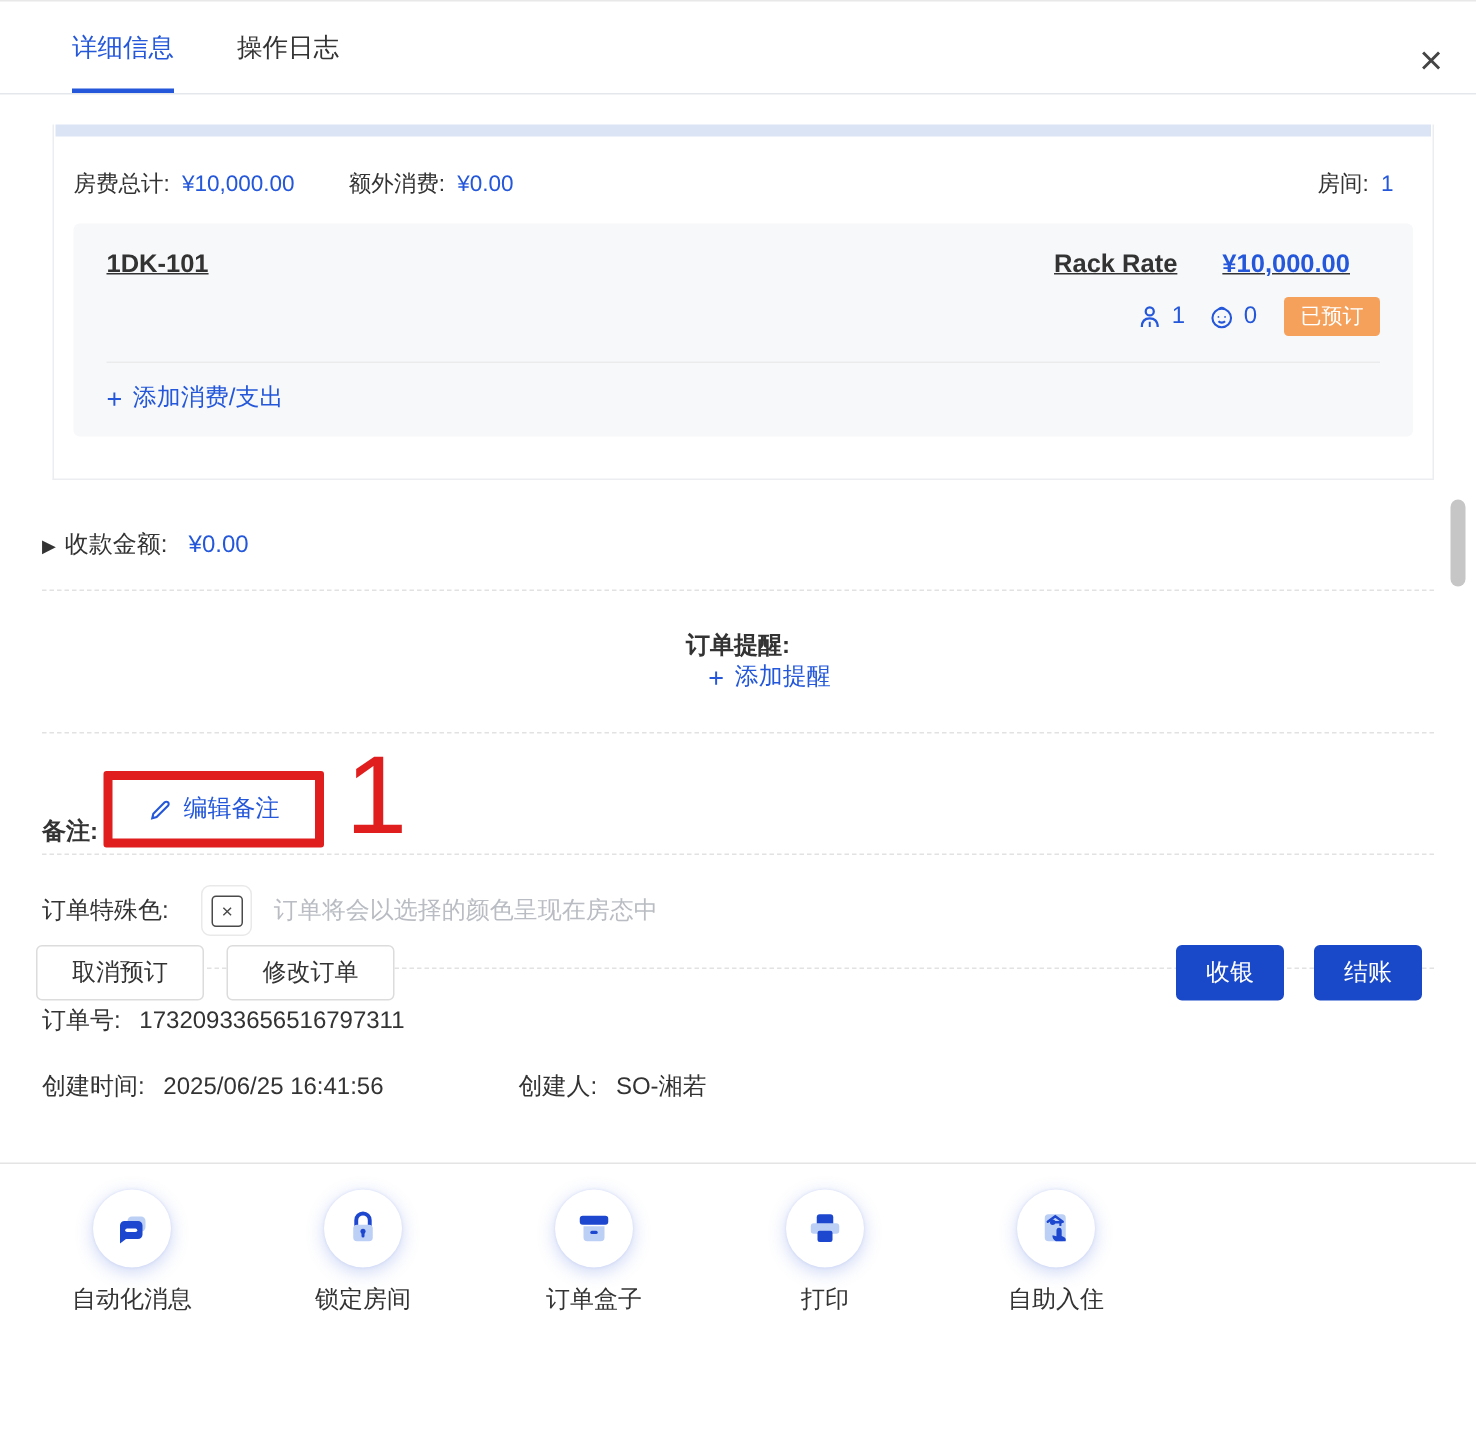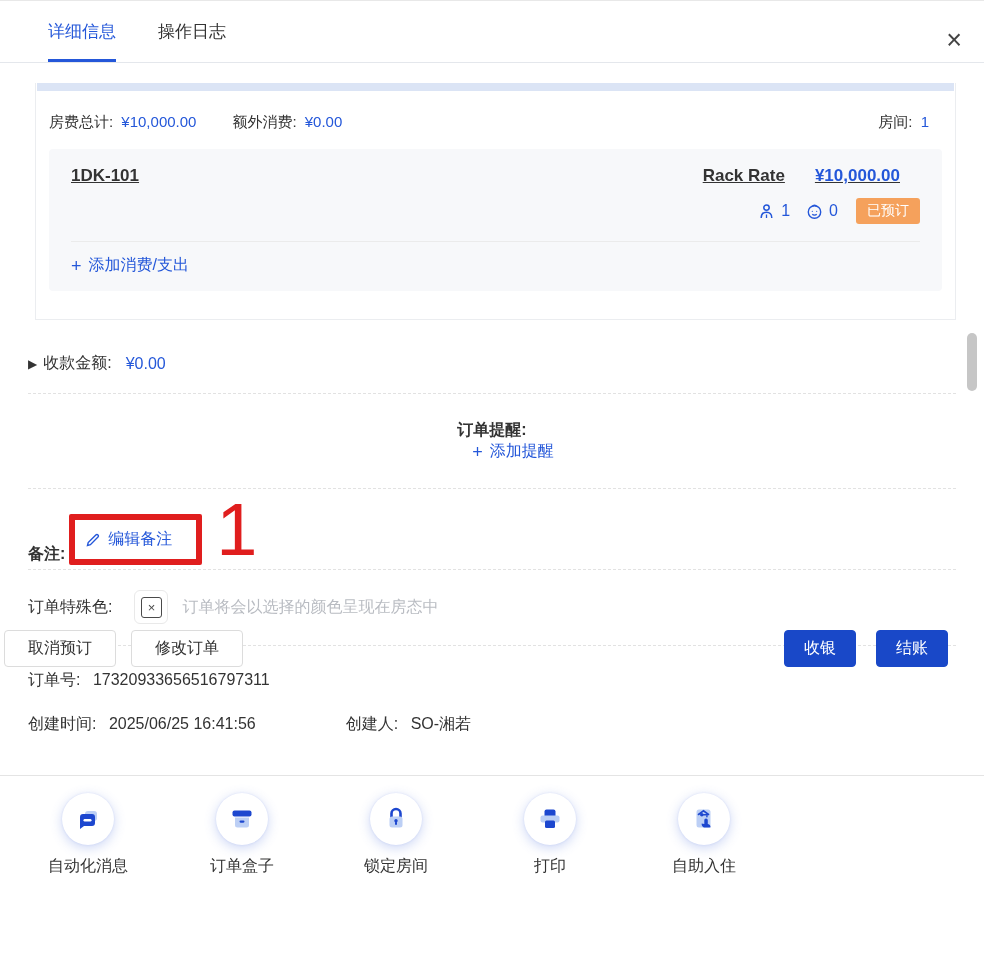--- a/index.html
+++ b/index.html
@@ -130,21 +130,21 @@
     margin-top: 6px; margin-bottom: 4px;
     height: 70px;
     font-size: 16px;
     position: relative;
   }
   .red-annotation-box {
     display: inline-flex; align-items: center;
     border: 6px solid #e01e1e;
     border-radius: 2px;
     margin-left: 4px;
-    padding: 9px 24px 9px 10px;
+    padding: 9px 24px 9px 24px;
   }
   .edit-note-link {
     display: inline-flex; align-items: center; gap: 7px;
     color: #2457d9; cursor: pointer; font-size: 16px;
   }
   .red-annotation-number {
     color: #e01e1e;
     font-size: 74px;
     line-height: 70px;
     font-weight: 500;
@@ -200,21 +200,21 @@
     display: flex; align-items: center; justify-content: center;
     box-shadow: 0 3px 12px rgba(86,119,222,0.30), 0 0 2px rgba(86,119,222,0.18);
   }
   .qa-label { margin-top: 11px; font-size: 16px; color: #333; }
 
   
   .footer {
     position: absolute;
     left: 0; right: 0; bottom: 12px;
     display: flex; align-items: center;
-    padding: 0 36px 0 4px;
+    padding: 0 36px 0 24px;
   }
   .btn {
     height: 37px;
     border-radius: 4px;
     font-size: 16px;
     display: inline-flex; align-items: center; justify-content: center;
     cursor: pointer;
     font-family: inherit;
   }
   .btn-ghost {
@@ -384,38 +384,38 @@
           <path d="M6 9 h12 a3 3 0 0 1 3 3 v6 a3 3 0 0 1 -3 3 h-8 l-4 3 v-12 a3 3 0 0 1 3 -3 z" fill="#1d47cf"></path>
           <rect x="9.5" y="14" width="8" height="2.4" rx="1.2" fill="#ffffff"></rect>
         </svg>
       </div>
       <div class="qa-label">自动化消息</div>
     </div>
 
     <div class="quick-action">
       <div class="qa-circle">
         <svg width="28" height="28" viewBox="0 0 28 28">
-          <rect x="4.5" y="5.5" width="19" height="6" rx="2" fill="#1d47cf"></rect>
-          <path d="M7 12.5 h14 v7.5 a2.5 2.5 0 0 1 -2.5 2.5 h-9 a2.5 2.5 0 0 1 -2.5 -2.5 z" fill="#bccff5"></path>
-          <rect x="11.5" y="15.5" width="5" height="2.2" rx="1.1" fill="#1d47cf"></rect>
-        </svg>
-      </div>
-      <div class="qa-label">订单盒子</div>
-    </div>
-
-    <div class="quick-action">
-      <div class="qa-circle">
-        <svg width="28" height="28" viewBox="0 0 28 28">
           <path d="M9.5 12 v-3.5 a4.5 4.5 0 0 1 9 0 V12" fill="none" stroke="#1d47cf" stroke-width="2.6" stroke-linecap="round"></path>
           <rect x="7.5" y="11.5" width="13" height="11" rx="2.5" fill="#bccff5"></rect>
           <circle cx="14" cy="15.8" r="1.7" fill="#1d47cf"></circle>
           <rect x="13" y="16.5" width="2" height="3.5" rx="1" fill="#1d47cf"></rect>
         </svg>
       </div>
       <div class="qa-label">锁定房间</div>
+    </div>
+
+    <div class="quick-action">
+      <div class="qa-circle">
+        <svg width="28" height="28" viewBox="0 0 28 28">
+          <rect x="4.5" y="5.5" width="19" height="6" rx="2" fill="#1d47cf"></rect>
+          <path d="M7 12.5 h14 v7.5 a2.5 2.5 0 0 1 -2.5 2.5 h-9 a2.5 2.5 0 0 1 -2.5 -2.5 z" fill="#bccff5"></path>
+          <rect x="11.5" y="15.5" width="5" height="2.2" rx="1.1" fill="#1d47cf"></rect>
+        </svg>
+      </div>
+      <div class="qa-label">订单盒子</div>
     </div>
 
     <div class="quick-action">
       <div class="qa-circle">
         <svg width="28" height="28" viewBox="0 0 28 28">
           <rect x="8.5" y="4.5" width="11" height="8" rx="2" fill="#1d47cf"></rect>
           <rect x="4.5" y="10.5" width="19" height="7" rx="2" fill="#bccff5"></rect>
           <rect x="9" y="15.5" width="10" height="7.5" rx="1.5" fill="#1d47cf"></rect>
         </svg>
       </div>

